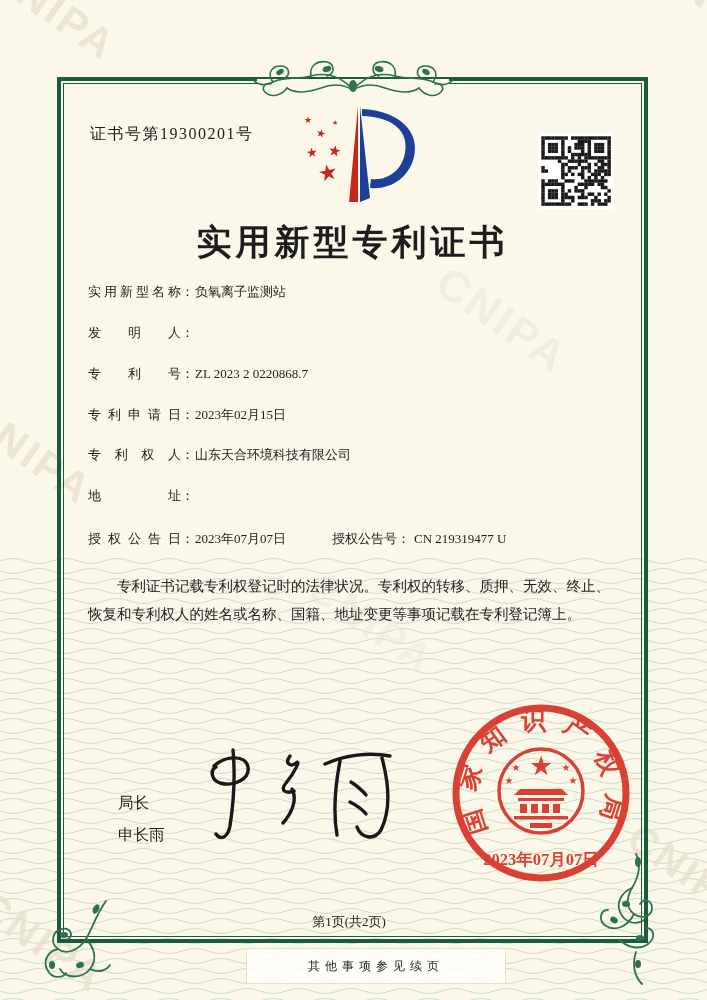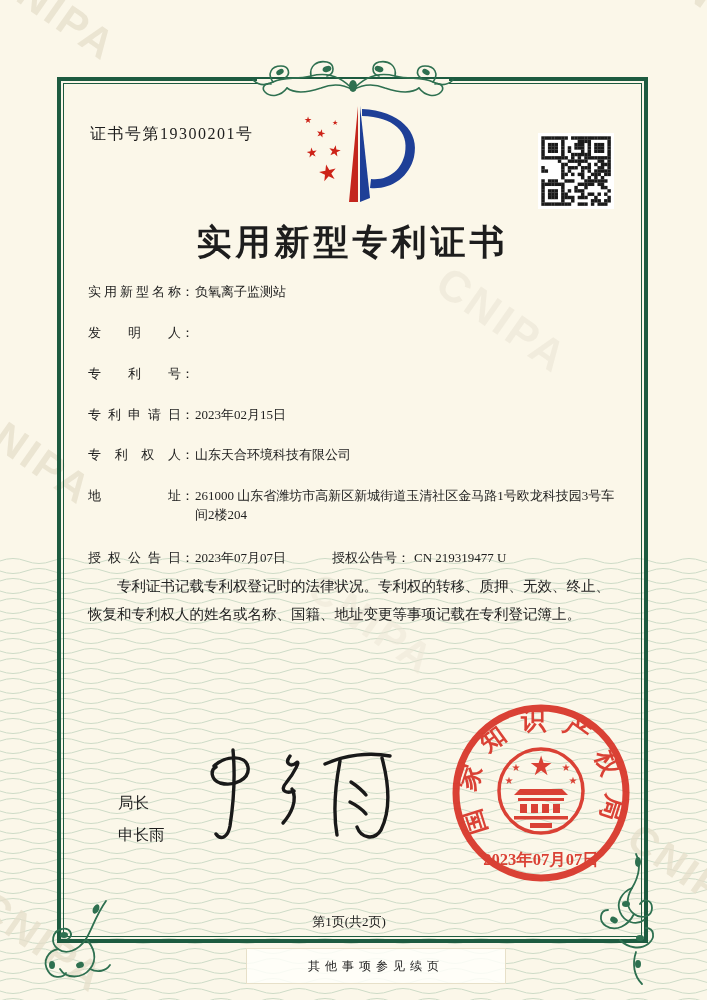--- a/index.html
+++ b/index.html
@@ -412,35 +412,35 @@
     <span class="fcolon">：</span>
     <span class="fvalue">负氧离子监测站</span>
   </div>
   <div class="frow">
     <span class="flabel">发明人</span>
     <span class="fcolon">：</span>
   </div>
   <div class="frow">
     <span class="flabel">专利号</span>
     <span class="fcolon">：</span>
+    <span class="fvalue">ZL 2023 2 0220868.7</span>
   </div>
   <div class="frow">
     <span class="flabel">专利申请日</span>
     <span class="fcolon">：</span>
     <span class="fvalue">2023年02月15日</span>
   </div>
   <div class="frow">
     <span class="flabel">专利权人</span>
     <span class="fcolon">：</span>
     <span class="fvalue">山东天合环境科技有限公司</span>
   </div>
   <div class="frow addr">
     <span class="flabel">地址</span>
     <span class="fcolon">：</span>
-    <span class="fvalue">261000 山东省潍坊市高新区新城街道玉清社区金马路1号欧龙科技园3号车间2楼204</span>
   </div>
   <div class="grantrow">
     <span class="flabel">授权公告日</span>
     <span class="fcolon">：</span>
     <span>2023年07月07日</span>
     <span class="pair2">
       <span>授权公告号</span>
       <span>：</span>
       <span style="margin-left:4px;">CN 219319477 U</span>
     </span>

